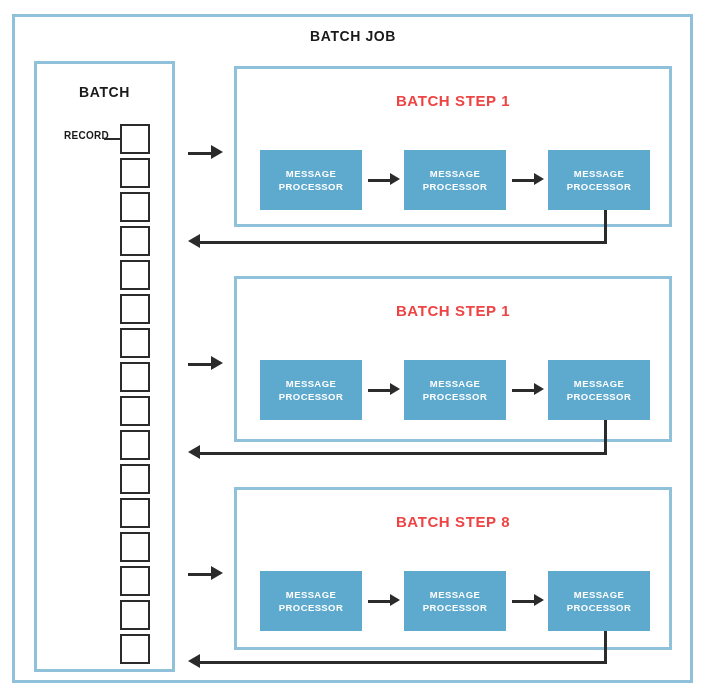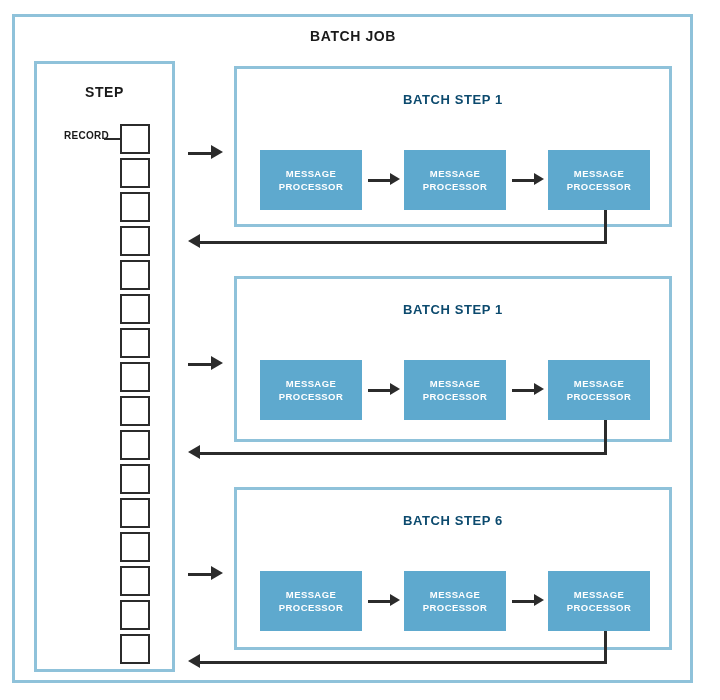--- a/index.html
+++ b/index.html
@@ -97,24 +97,24 @@
     width: 438px;
     border: 3px solid #8fc2da;
     box-sizing: border-box;
     background: #ffffff;
   }
   .step-title {
     position: absolute;
     width: 438px;
     left: 234px;
     text-align: center;
-    font-size: 13px;
+    font-size: 15px;
     font-weight: bold;
     letter-spacing: 0.6px;
-    color: #0c4a6e;
+    color: #ef4444;
   }
   .processor {
     position: absolute;
     width: 102px;
     height: 60px;
     background: #5ea9ce;
     color: #ffffff;
     font-size: 9.5px;
     font-weight: bold;
     letter-spacing: 0.4px;
@@ -164,21 +164,21 @@
 </style>
 </head>
 <body>
 
 <div id="canvas">
 
   <div class="job-frame"></div>
   <div class="job-title">BATCH JOB</div>
 
   <div class="queue-frame"></div>
-  <div class="queue-title">STEP</div>
+  <div class="queue-title">BATCH</div>
   <div class="record-label">RECORD</div>
   <div class="record-leader"></div>
   <div id="record-squares">
       <div class="record-square" style="top: 124px;"></div>
       <div class="record-square" style="top: 158px;"></div>
       <div class="record-square" style="top: 192px;"></div>
       <div class="record-square" style="top: 226px;"></div>
       <div class="record-square" style="top: 260px;"></div>
       <div class="record-square" style="top: 294px;"></div>
       <div class="record-square" style="top: 328px;"></div>
@@ -234,21 +234,21 @@
       <div class="processor" style="left: 548px; top: 360px;">
         <span>MESSAGE</span>
         <span>PROCESSOR</span>
       </div>
       <div class="arrow-line arrow-h" style="left: 188px; top: 363px; width: 24px;"></div>
       <div class="arrow-head-right" style="left: 211px; top: 356px;"></div>
       <div class="arrow-line arrow-v" style="left: 604px; top: 420px; height: 35px;"></div>
       <div class="arrow-line arrow-h" style="left: 200px; top: 452px; width: 407px;"></div>
       <div class="arrow-head-left" style="left: 188px; top: 445px;"></div>
       <div class="step-frame" style="top: 487px; height: 163px;"></div>
-      <div class="step-title" style="top: 513px;">BATCH STEP 6</div>
+      <div class="step-title" style="top: 513px;">BATCH STEP 8</div>
       <div class="processor" style="left: 260px; top: 571px;">
         <span>MESSAGE</span>
         <span>PROCESSOR</span>
       </div>
       <div class="arrow-line arrow-h" style="left: 368px; top: 600px; width: 22px;"></div>
       <div class="arrow-head-small-right" style="left: 390px; top: 594px;"></div>
       <div class="processor" style="left: 404px; top: 571px;">
         <span>MESSAGE</span>
         <span>PROCESSOR</span>
       </div>

